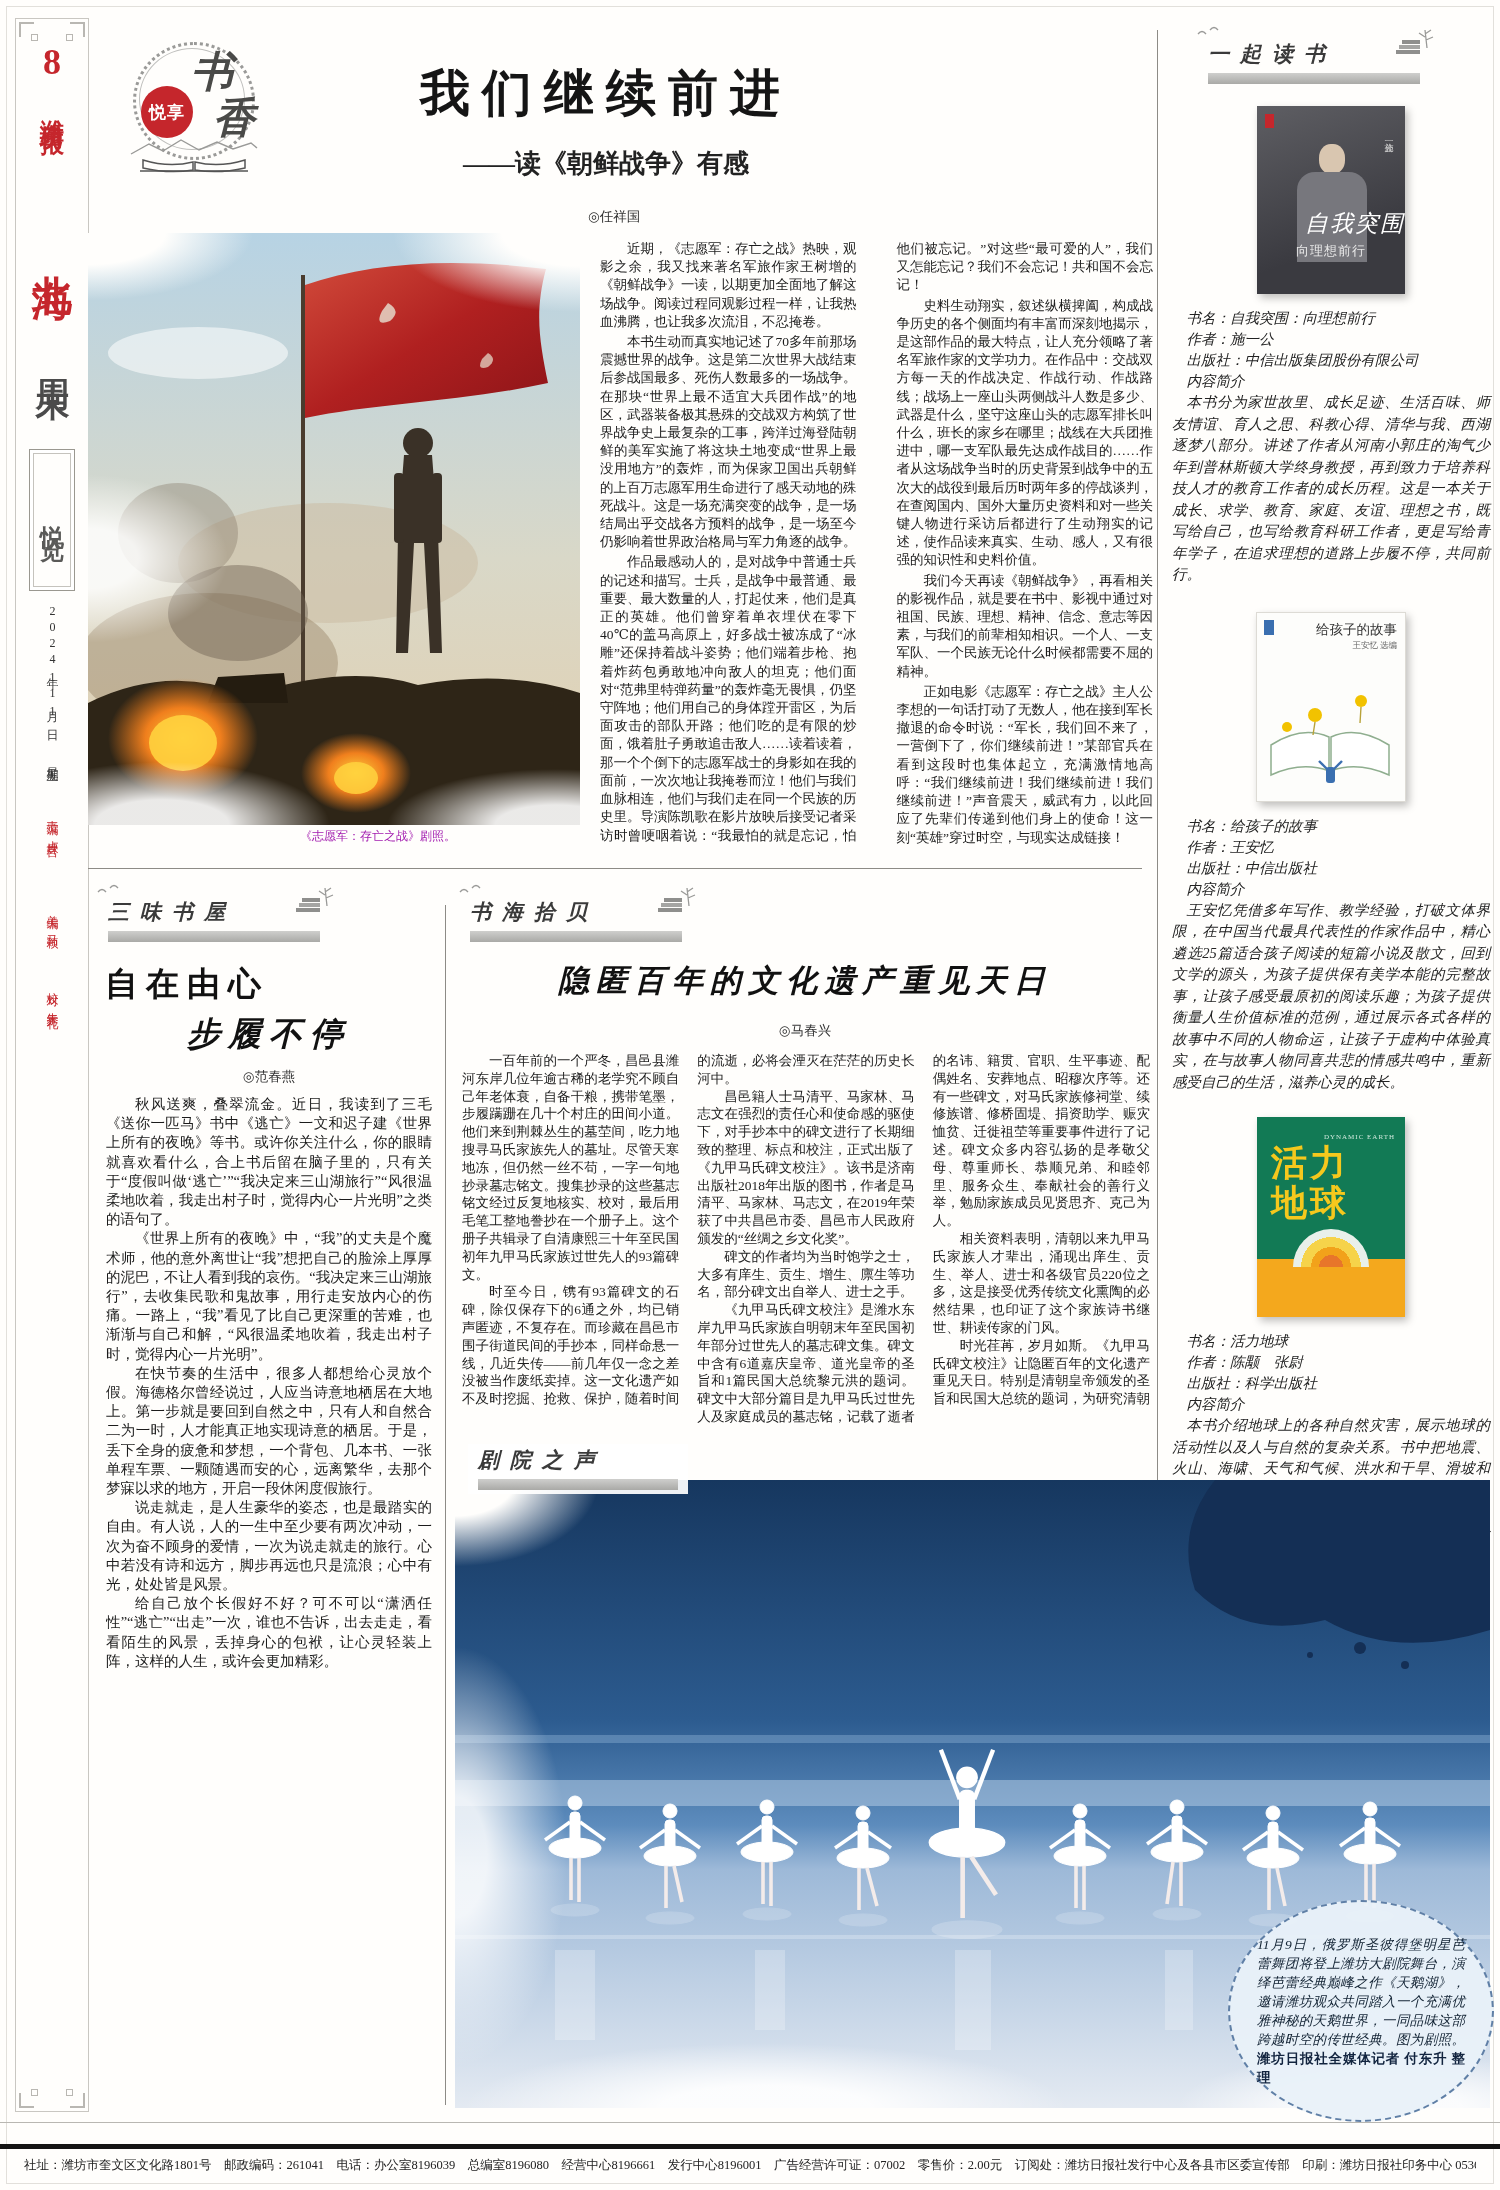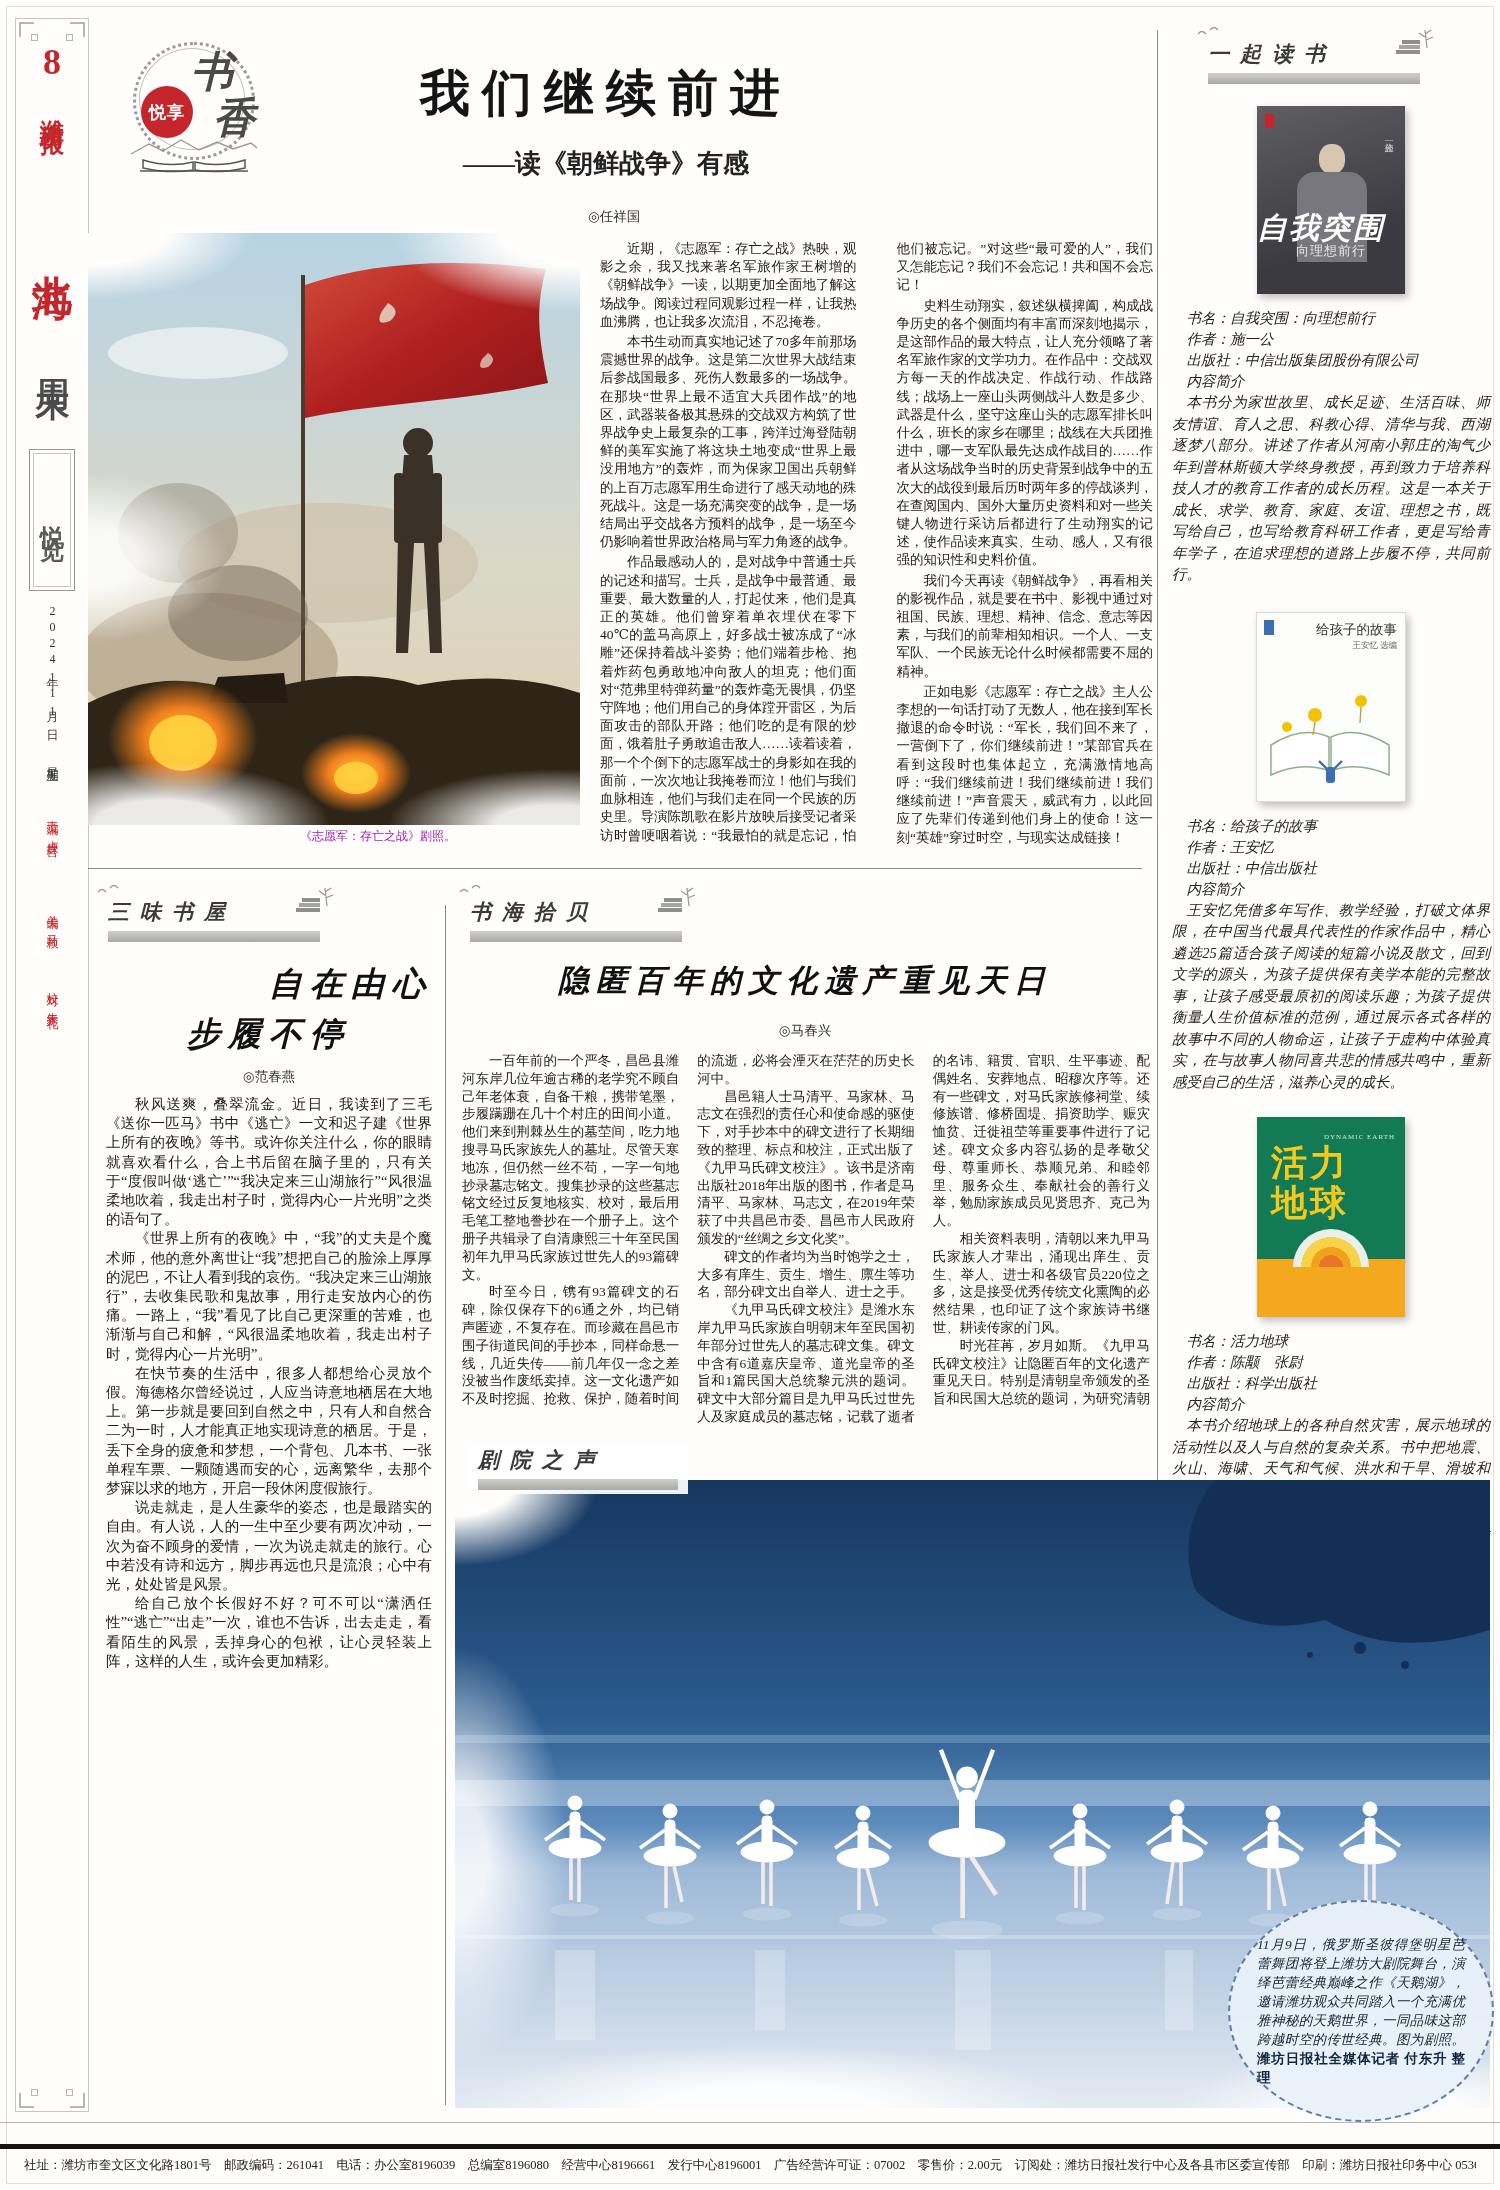--- a/index.html
+++ b/index.html
@@ -75,39 +75,39 @@
   .cover{position:relative;margin:22px auto 0 auto;width:148px;height:188px;box-shadow:3px 4px 8px rgba(0,0,0,.25);}
   .bmeta{margin-top:14px;font-size:14.5px;line-height:21px;color:#222;font-style:italic;}
   .bmeta p{text-indent:1em;}
   .bintro{font-size:14.5px;line-height:21.5px;color:#222;font-style:italic;}
   .note{margin-top:18px;text-align:right;font-size:14px;color:#222;}
   
   .c1{background:linear-gradient(160deg,#5e5e63,#3a3a40 70%);}
   .c1 .logo{position:absolute;left:8px;top:8px;width:9px;height:14px;background:#c5262c;}
   .c1 .head{position:absolute;left:62px;top:38px;width:26px;height:30px;border-radius:45%;background:#d9c6b0;}
   .c1 .bod{position:absolute;left:40px;top:66px;width:70px;height:90px;border-radius:18px 18px 0 0;background:#77777d;}
-  .c1 .t{position:absolute;left:0;top:102px;width:100%;text-align:left;color:#fff;font-size:30px;font-weight:bold;font-style:italic;letter-spacing:2px;}
+  .c1 .t{position:absolute;left:0;top:102px;width:100%;text-align:right;color:#fff;font-size:23px;font-weight:normal;font-style:italic;letter-spacing:2px;}
   .c1 .s{position:absolute;left:0;top:136px;width:100%;text-align:center;color:#e8e8e8;font-size:13px;letter-spacing:1px;}
   .c1 .a{position:absolute;right:10px;top:30px;color:#cfcfcf;font-size:9px;}
   
   .c2{background:#fdfdfb;border:1px solid #dddbd5;}
   .c2 .logo{position:absolute;left:7px;top:7px;width:10px;height:15px;background:#3a6fb0;}
   .c2 .t{position:absolute;right:8px;top:8px;font-size:13.5px;font-weight:normal;color:#333;}
   .c2 .a{position:absolute;right:8px;top:27px;font-size:8.5px;color:#666;}
   
   .c3{background:#127a55;}
   .c3 .band{position:absolute;left:0;bottom:0;width:100%;height:58px;background:#f4a81d;}
   .c3 .t{position:absolute;left:14px;top:26px;font-size:36px;line-height:40px;font-weight:bold;color:#f5c81d;letter-spacing:3px;}
   .c3 .s{position:absolute;right:10px;top:16px;font-size:7px;color:#cfe8dc;letter-spacing:1px;}
   .c3 .earth{position:absolute;left:50%;bottom:50px;transform:translateX(-50%);width:76px;height:38px;border-radius:76px 76px 0 0;
              background:radial-gradient(circle at 50% 100%,#e8762a 0 12px,#f2a21a 12px 20px,#f6d34a 20px 30px,#e9f0ea 30px 38px);}
 
   
   .sw-head{left:108px;top:898px;}
-  .sw-t1{left:105px;top:962px;width:328px;text-align:right;font-size:33px;font-weight:bold;letter-spacing:8px;font-style:italic;color:#111;}
+  .sw-t1{left:105px;top:962px;width:328px;text-align:left;font-size:33px;font-weight:bold;letter-spacing:8px;color:#111;}
   .sw-t2{left:105px;top:1012px;width:328px;text-align:center;font-size:33px;font-weight:bold;letter-spacing:8px;font-style:italic;color:#111;}
   .sw-by{left:105px;top:1068px;width:328px;text-align:center;}
   .sw-body{left:106px;top:1095px;width:326px;height:1008px;font-size:14.5px;line-height:19.2px;overflow:hidden;}
 
   
   .sh-head{left:470px;top:898px;}
   .sh-title{left:462px;top:960px;width:686px;text-align:center;font-size:31px;font-weight:bold;letter-spacing:7px;font-style:italic;color:#111;}
   .sh-by{left:462px;top:1022px;width:686px;text-align:center;}
   .sh-body{left:462px;top:1052px;width:688px;height:376px;column-count:3;column-gap:18px;
            font-size:13.5px;line-height:17.8px;overflow:hidden;}

